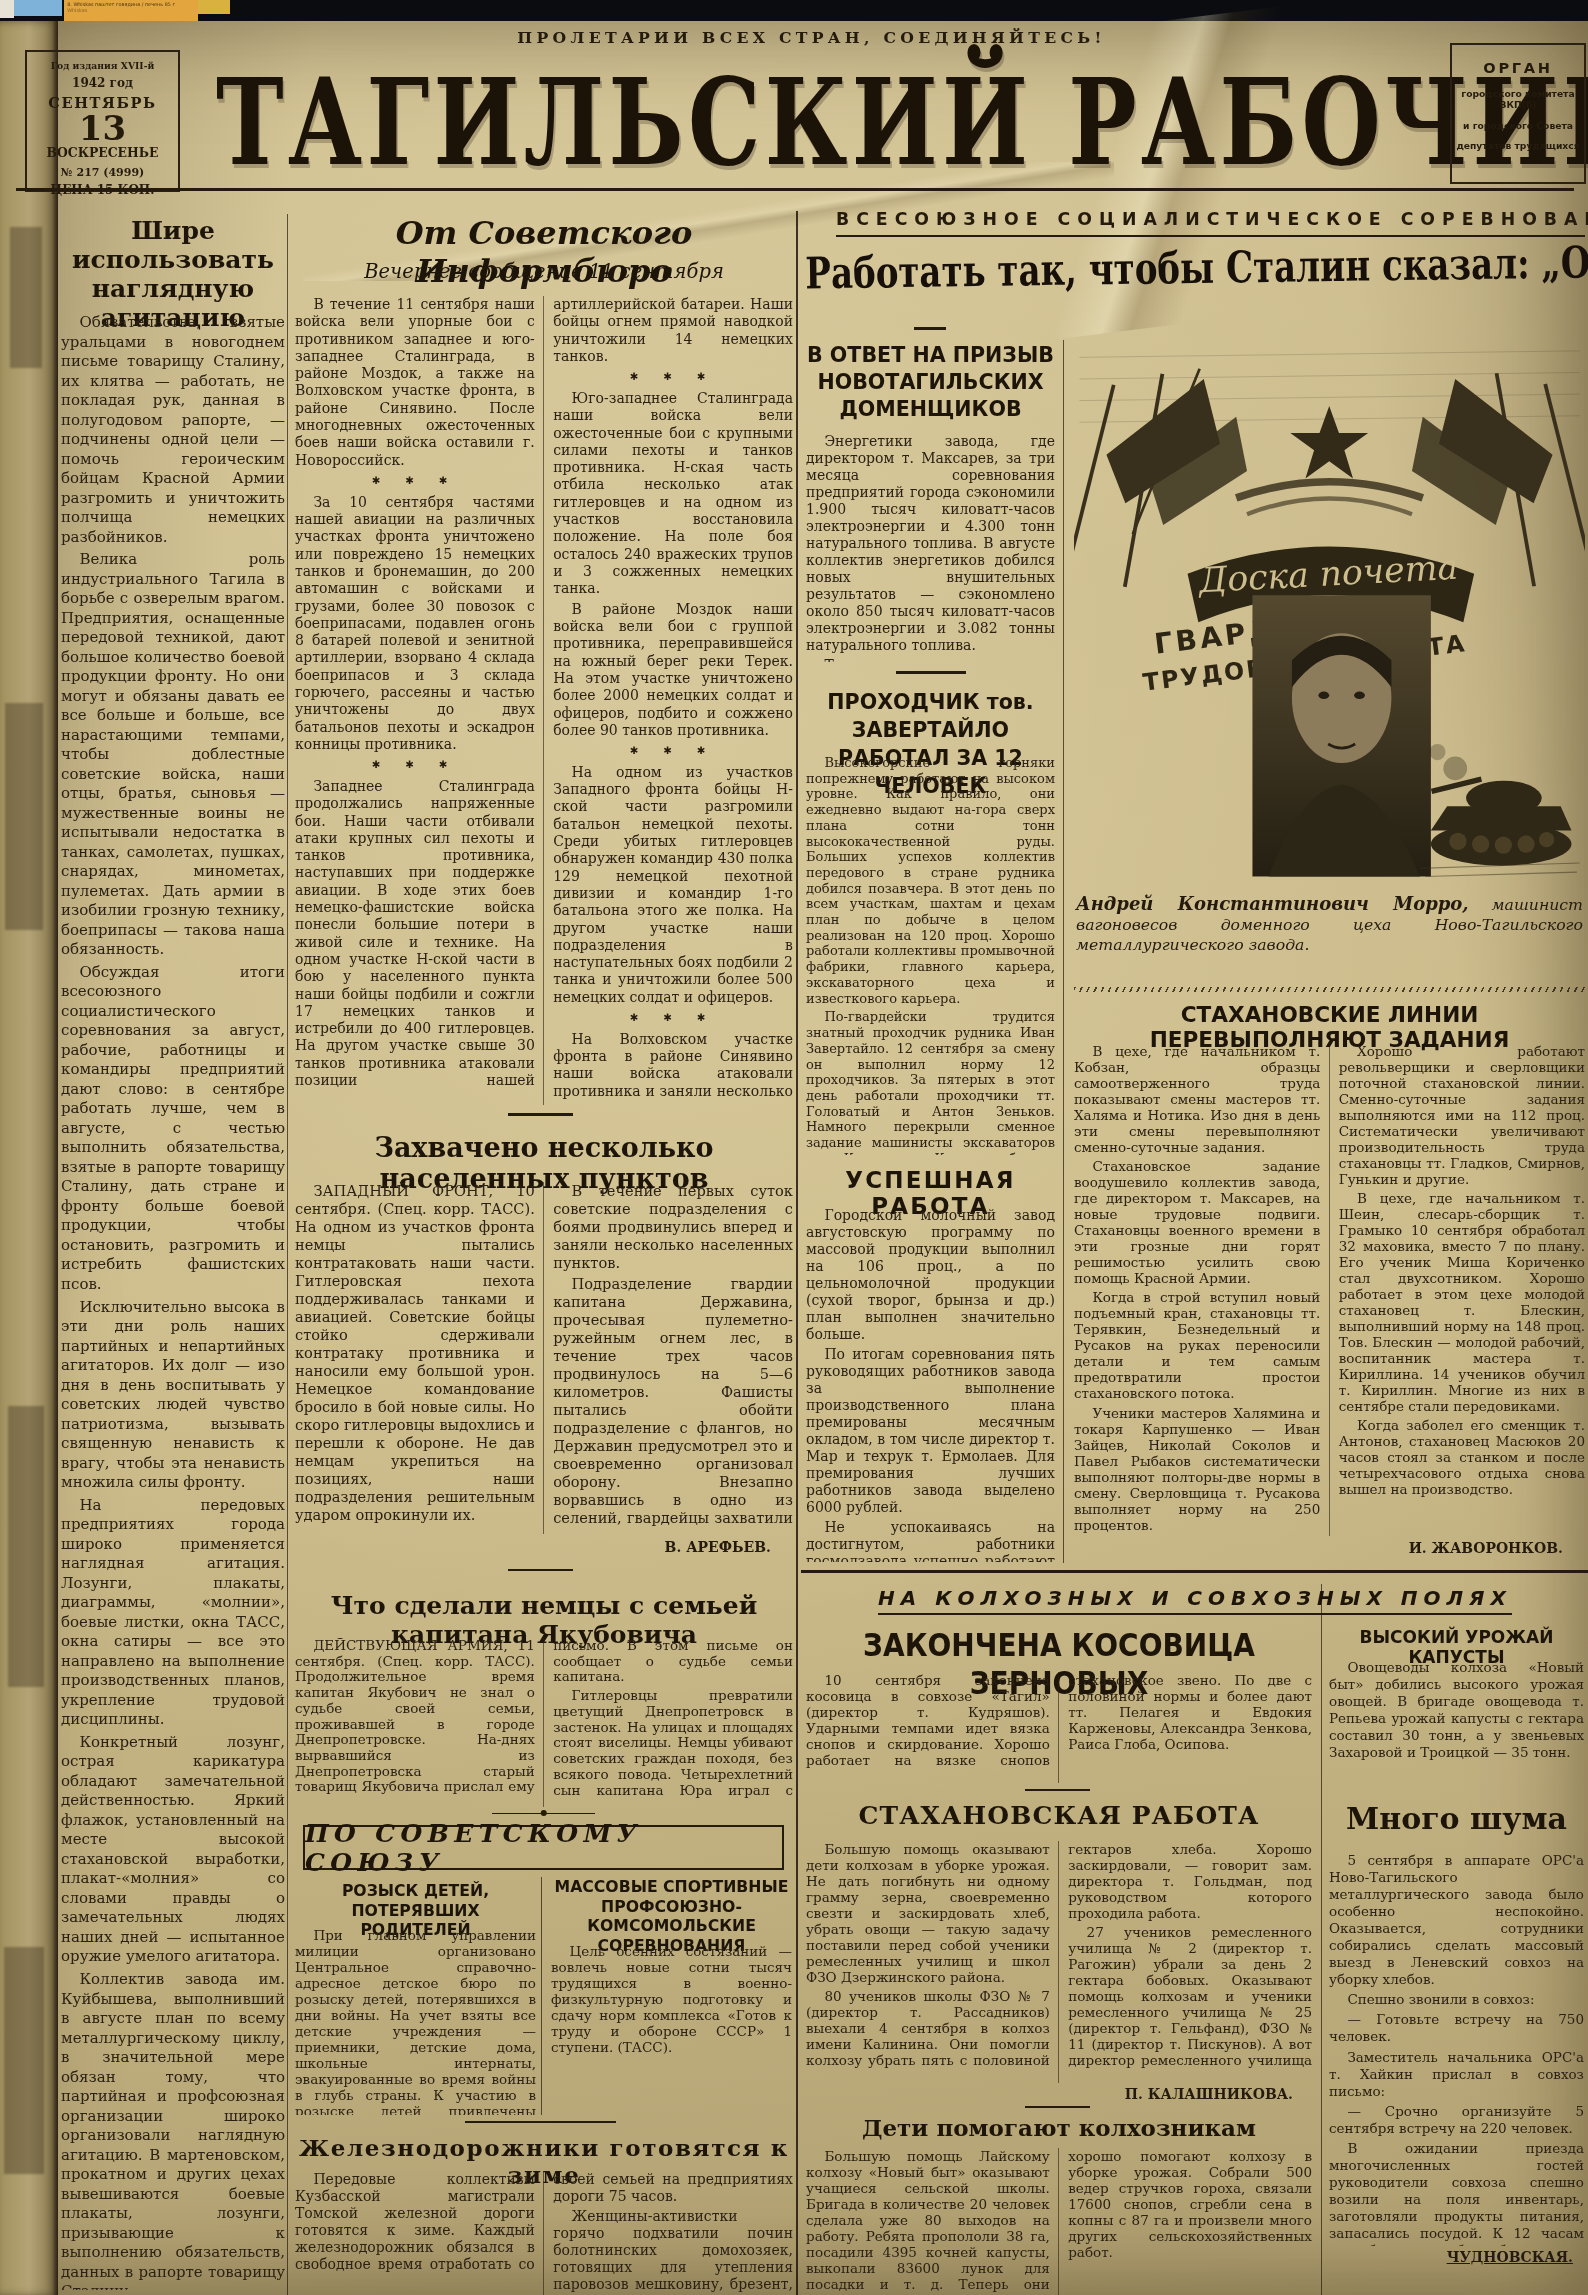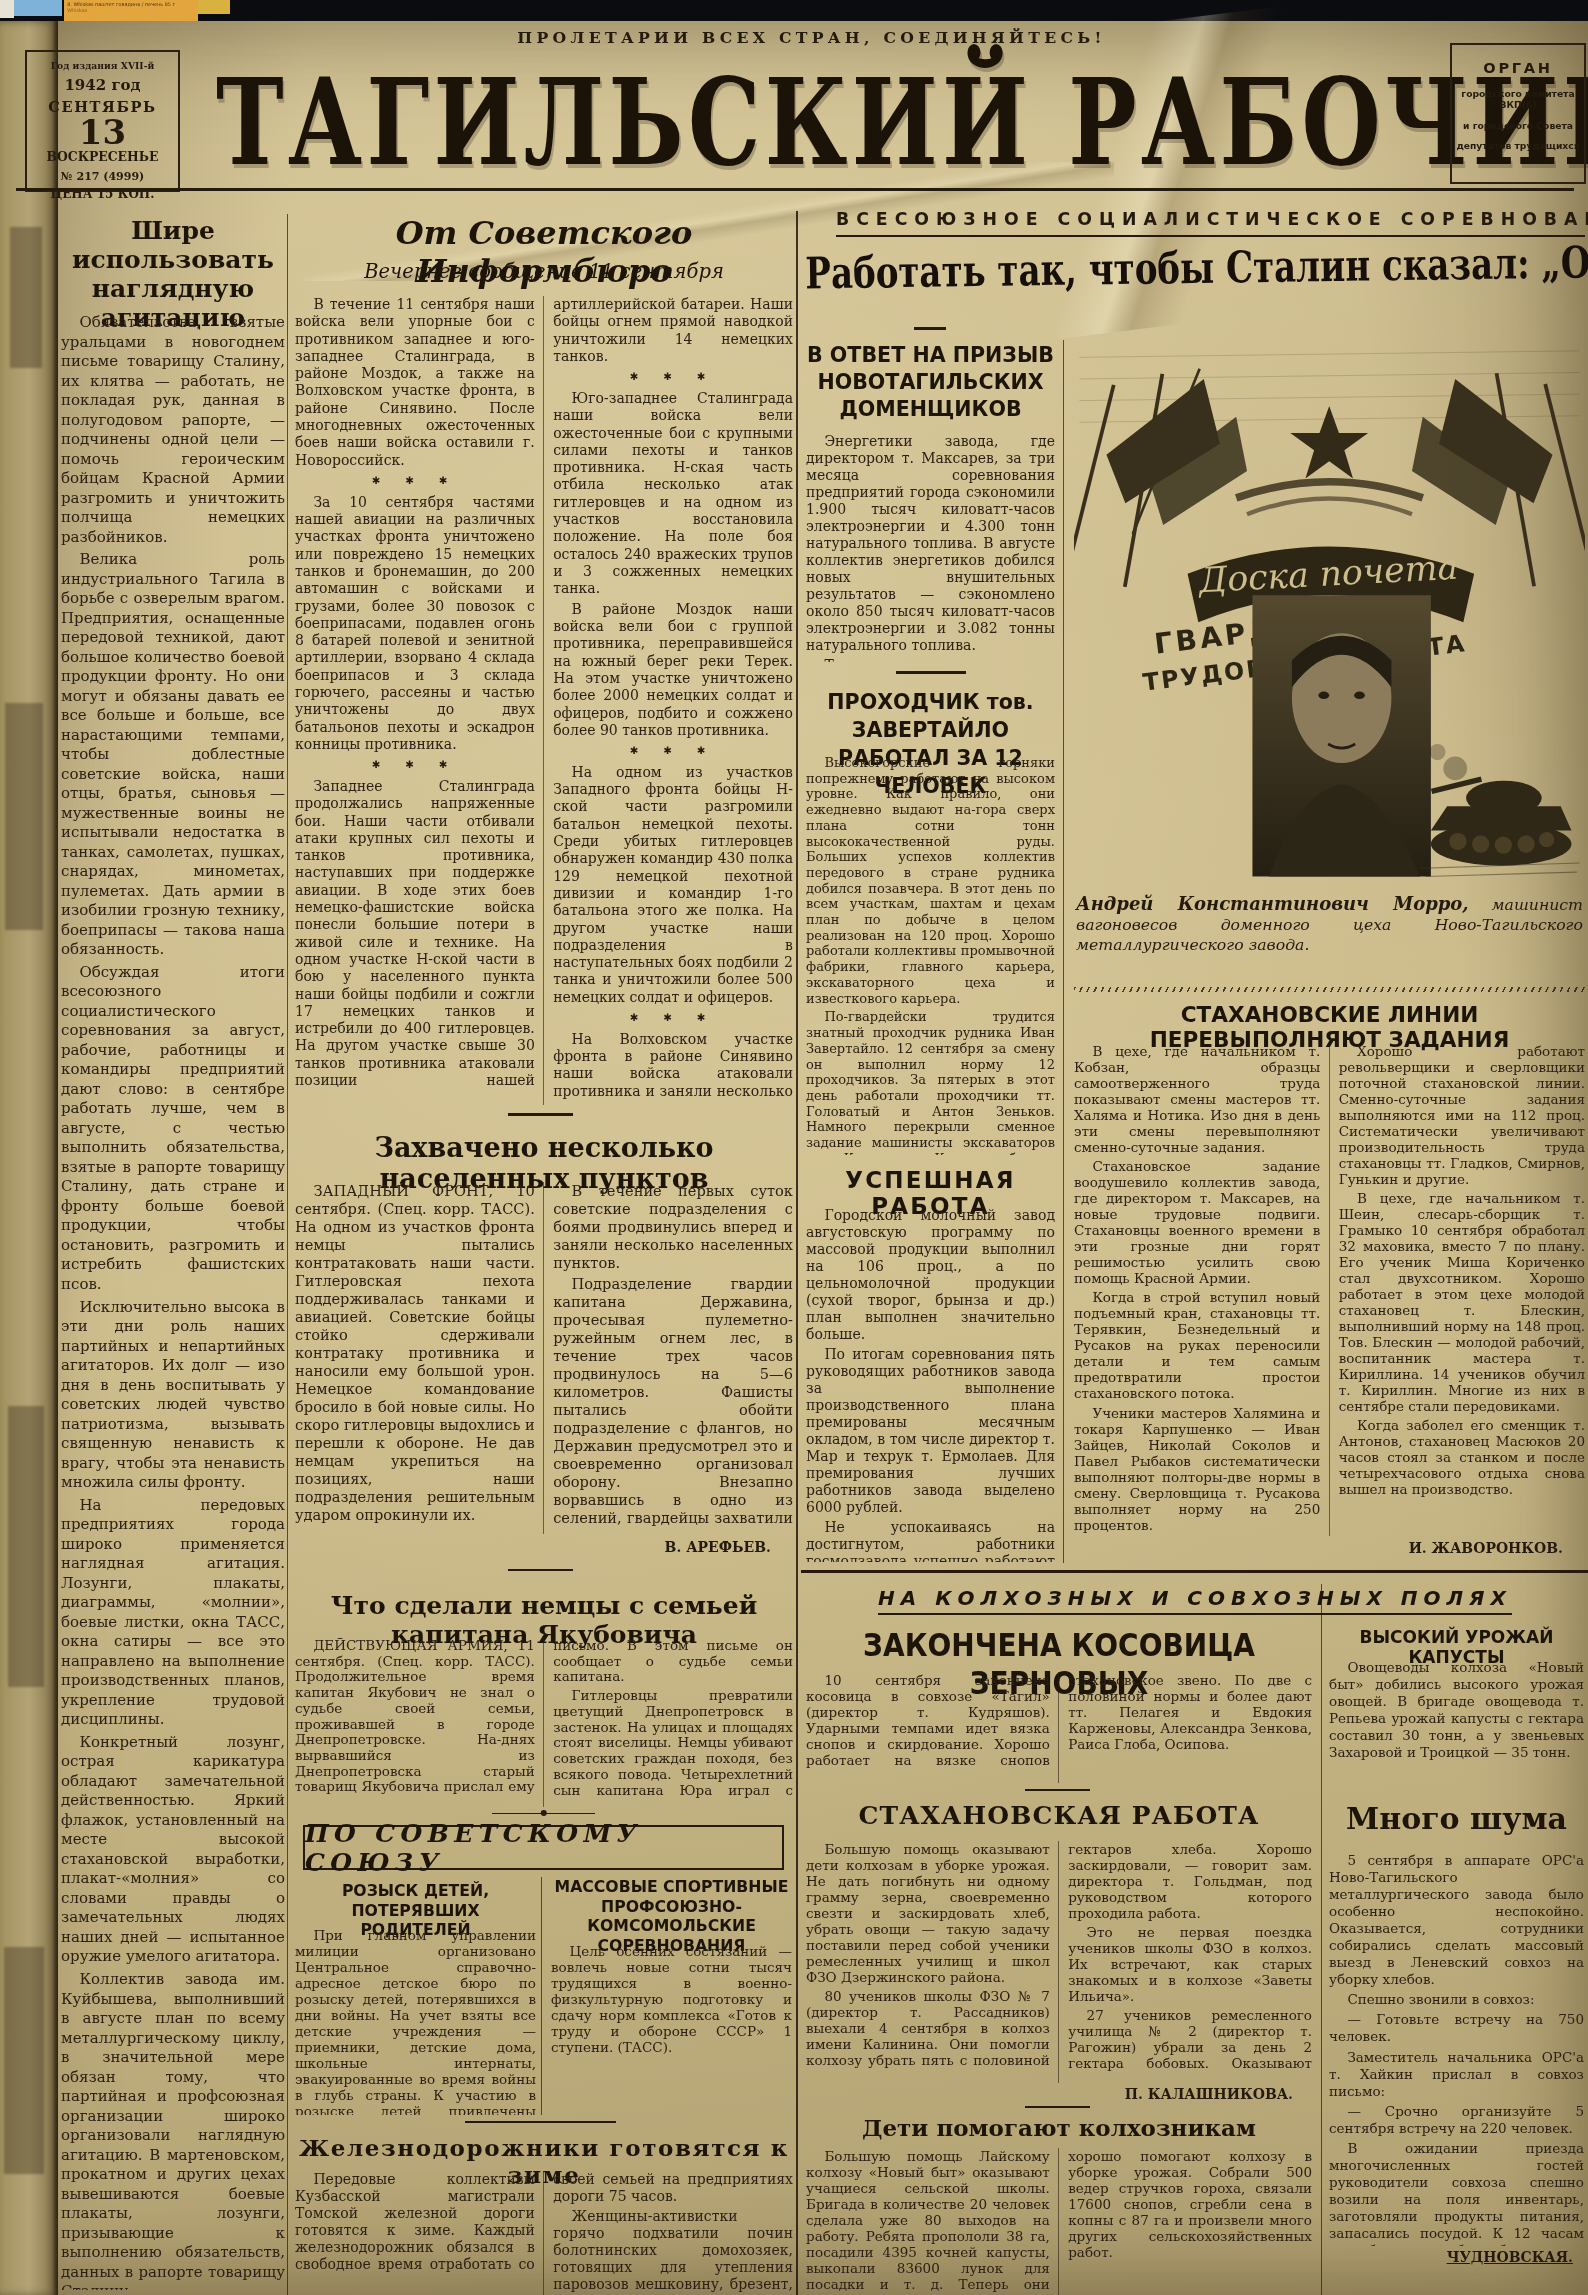--- a/index.html
+++ b/index.html
@@ -40,21 +40,21 @@
   .vrule{width:1.1px;background:rgba(40,30,15,0.72);}
   .vrule.thick{width:1.6px;background:rgba(32,24,12,0.85);}
   .dash{background:#241b0e;height:2.7px;}
   .ornament{width:103px;height:3.8px;border-top:1.6px solid #241b0e;position:absolute;}
   .ornament:after{content:"";position:absolute;left:50%;top:-4.3px;width:6.5px;height:6.5px;border-radius:50%;background:#241b0e;transform:translateX(-50%);}
 
   
   .slogan{font-weight:bold;font-size:15.7px;letter-spacing:4.3px;color:#241b0d;white-space:nowrap;}
   .datebox{border:2.2px double #2a2014;padding:7.6px 3.2px 4.3px;text-align:center;color:#241b0d;}
   .datebox .l1{font-size:9.2px;font-weight:bold;margin-bottom:5.4px;}
-  .datebox .l2{font-size:15px;font-weight:bold;margin-bottom:4.3px;}
+  .datebox .l2{font-size:12px;font-weight:bold;margin-bottom:4.3px;}
   .datebox .l3{font-size:14.6px;font-weight:bold;letter-spacing:1.6px;margin-bottom:1.1px;}
   .datebox .day{font-size:34px;font-weight:bold;line-height:32px;margin-bottom:1px;}
   .datebox .l4{font-size:12.4px;font-weight:bold;margin-bottom:5.4px;}
   .datebox .l5{font-size:11px;font-weight:bold;margin-bottom:4.3px;}
   .datebox .l6{font-size:12px;font-weight:bold;}
   .gtitle{font-weight:bold;font-size:91px;letter-spacing:4.3px;white-space:nowrap;color:#1b1308;
           transform:scaleY(1.32);transform-origin:left top;
           text-shadow:1.6px 2.7px 0 rgba(43,33,20,0.25);}
   .organbox{border:2.2px double #2a2014;padding:14px 0;text-align:center;color:#241b0d;
             font-family:"DejaVu Sans",sans-serif;}
@@ -352,21 +352,20 @@
   <div class="abs h-sans" style="left:1329px;top:1627px;width:255px;font-size:17px;">ВЫСОКИЙ УРОЖАЙ КАПУСТЫ</div>
   <div class="abs body" style="left:1329px;top:1659px;width:255px;height:128px;font-size:13.5px;line-height:17px;">
       <p>Овощеводы колхоза «Новый быт» добились высокого урожая овощей. В бригаде овощевода т. Репьева урожай капусты с гектара составил 30 тонн, а у звеньевых Захаровой и Троицкой — 35 тонн.</p>
     </div>
 
   <div class="abs dash" style="left:1025px;top:1789px;width:65px;height:2.2px;"></div>
   <div class="abs h-serif" style="left:806px;top:1801px;width:506px;font-size:25px;letter-spacing:1.1px;">СТАХАНОВСКАЯ РАБОТА</div>
   <div class="abs body cols2" style="left:806px;top:1841px;width:506px;height:242px;font-size:13.5px;line-height:16px;">
       <p>Большую помощь оказывают дети колхозам в уборке урожая. Не дать погибнуть ни одному грамму зерна, своевременно свезти и заскирдовать хлеб, убрать овощи — такую задачу поставили перед собой ученики ремесленных училищ и школ ФЗО Дзержинского района.</p>
       <p>80 учеников школы ФЗО № 7 (директор т. Рассадников) выехали 4 сентября в колхоз имени Калинина. Они помогли колхозу убрать пять с половиной гектаров хлеба. Хорошо заскирдовали, — говорит зам. директора т. Гольдман, под руководством которого проходила работа.</p>
-      <p>Это не первая поездка учеников школы ФЗО в колхоз. Их встречают, как старых знакомых и в колхозе «Заветы Ильича».</p>
       <p>27 учеников ремесленного училища № 2 (директор т. Рагожин) убрали за день 2 гектара бобовых. Оказывают помощь колхозам и ученики ремесленного училища № 25 (директор т. Гельфанд), ФЗО № 11 (директор т. Пискунов). А вот директор ремесленного училища № 28 т. Корсик не счел нужным мобилизовать учащихся на уборку урожая.</p>
     </div>
   <div class="abs byline" style="left:806px;top:2086px;width:487px;">П. КАЛАШНИКОВА.</div>
 
   <div class="abs dash" style="left:1025px;top:2106px;width:65px;height:2.2px;"></div>
   <div class="abs h-serif" style="left:806px;top:2114px;width:506px;font-size:23px;">Дети помогают колхозникам</div>
   <div class="abs body cols2" style="left:806px;top:2148px;width:506px;height:147px;font-size:13.5px;line-height:16px;">
       <p>Большую помощь Лайскому колхозу «Новый быт» оказывают учащиеся сельской школы. Бригада в количестве 20 человек сделала уже 80 выходов на работу. Ребята пропололи 38 га, посадили 4395 кочней капусты, выкопали 83600 лунок для посадки и т. д. Теперь они хорошо помогают колхозу в уборке урожая. Собрали 500 ведер стручков гороха, связали 17600 снопов, сгребли сена в копны с 87 га и произвели много других сельскохозяйственных работ.</p>
     </div>
 

